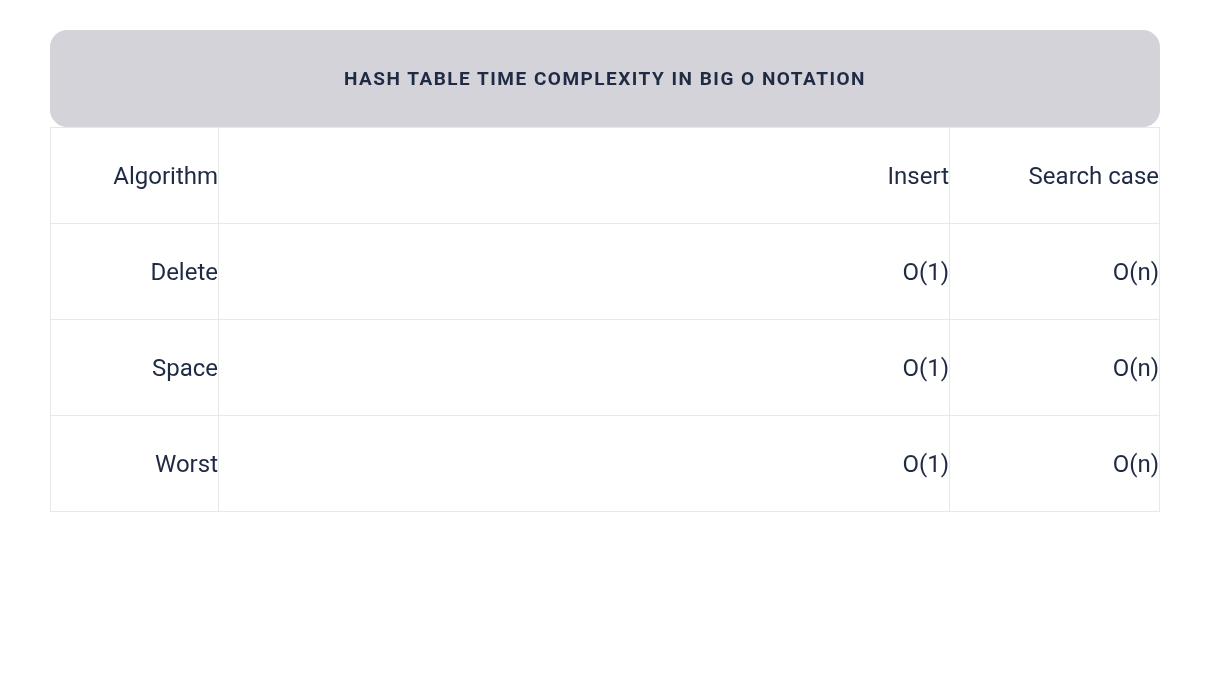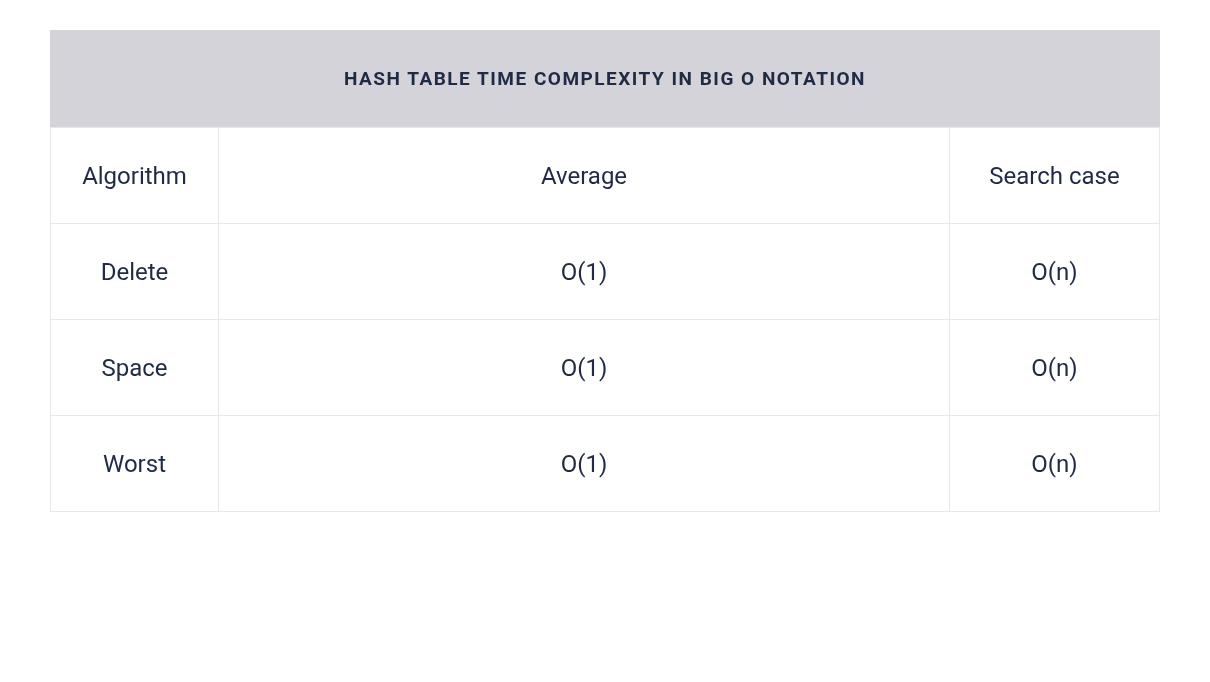--- a/index.html
+++ b/index.html
@@ -1,18 +1,19 @@
 <!DOCTYPE html>
 <html><head>
   <meta charset="utf-8">
   <style>
     * {
       margin: 0;
       padding: 0;
       box-sizing: border-box;
+      border-radius: 17px;
     }
     body {
       font-family: -apple-system, BlinkMacSystemFont, "Segoe UI", Roboto, Helvetica, Arial, sans-serif;
       background: #ffffff;
       width: 1210px;
       height: 682px;
       padding: 30px 50px;
     }
     .table-container {
       width: 100%;
@@ -28,21 +29,21 @@
       font-weight: 700;
       font-size: 19px;
       letter-spacing: 1.5px;
       padding: 36px 20px;
       text-align: center;
       caption-side: top;
       border: 1px solid #d3d3d9;
     }
     th, td {
       border: 1px solid #e8e8eb;
-      text-align: center;
+      text-align: right;
       color: #1f2a44;
       font-weight: 400;
       vertical-align: middle;
     }
     th {
       font-size: 24px;
       height: 96px;
       font-weight: 400;
     }
     td {
@@ -58,21 +59,21 @@
   </style>
 </head>
 <body>
 
 <div class="table-container">
   <table>
     <caption>HASH TABLE TIME COMPLEXITY IN BIG O NOTATION</caption>
     <thead>
       <tr>
         <th>Algorithm</th>
-        <th>Average</th>
+        <th>Insert</th>
         <th>Search case</th>
       </tr>
     </thead>
     <tbody>
       <tr>
         <td>Delete</td>
         <td>O(1)</td>
         <td>O(n)</td>
       </tr>
       <tr>

